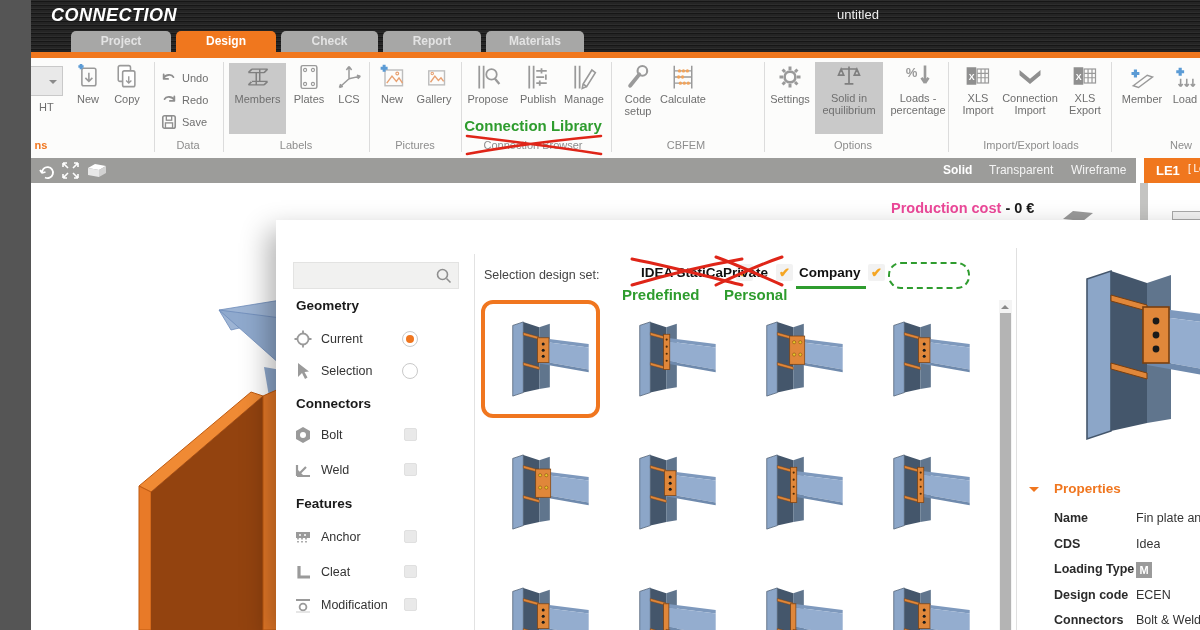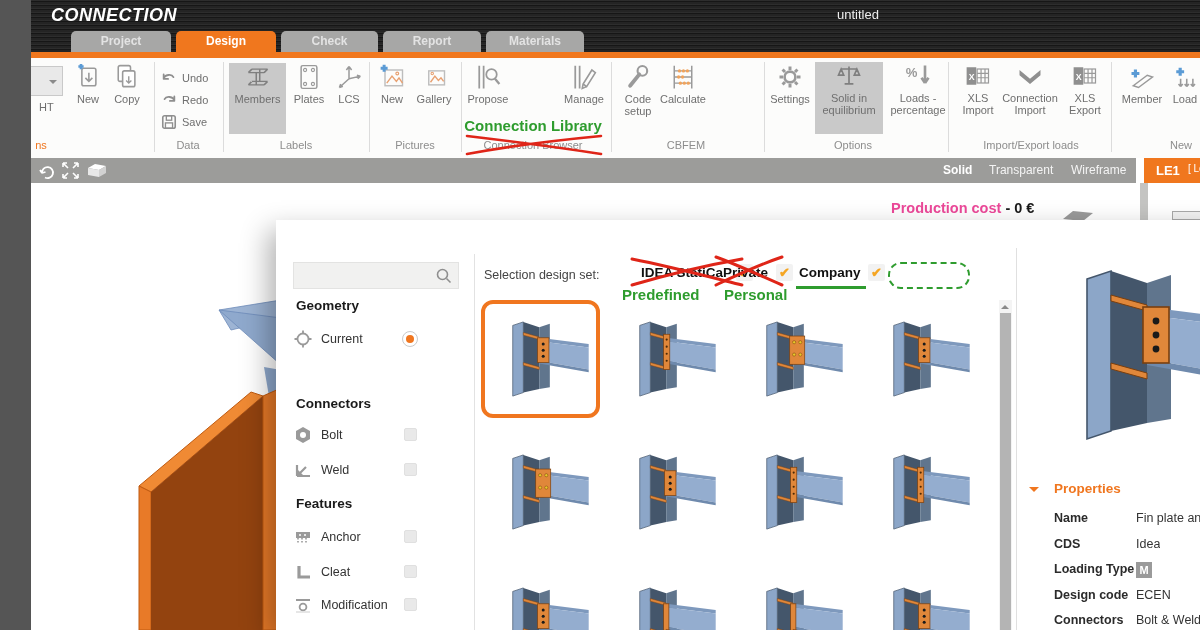--- a/index.html
+++ b/index.html
@@ -14,21 +14,21 @@
   .wintitle{position:absolute;left:806px;top:7px;color:#eee;font-size:13px;}
   .orange-strip{position:absolute;left:0;bottom:0;width:100%;height:6px;background:#f0771e;}
   .tab{position:absolute;bottom:6px;height:21px;border-radius:5px 5px 0 0;background:#a7a7a6;
        color:#e3e3e3;font-size:12px;font-weight:bold;text-align:center;line-height:21px;cursor:default;}
   .tab.active{background:#f0771e;color:#fff;}
 
   
   .ribbon{position:absolute;left:0;top:58px;width:1200px;height:100px;background:#fcfcfb;color:#6f6f6f;}
   .rsep{position:absolute;top:4px;height:90px;width:1px;background:#dcdcdc;}
   .rgl{position:absolute;top:81px;font-size:11px;color:#8d8d8d;text-align:center;}
-  .rgl.cut{color:#f0761f;font-weight:normal;}
+  .rgl.cut{color:#f0761f;font-weight:bold;}
   .rbtn{position:absolute;top:5px;height:71px;display:flex;flex-direction:column;align-items:center;
         font-size:11px;color:#6f6f6f;text-align:center;}
   .rbtn .rlab{margin-top:2px;line-height:12px;}
   .pressed{background:#c9c9c9;}
   .rsmrow{position:absolute;left:130px;display:flex;align-items:center;gap:5px;font-size:11px;color:#6f6f6f;}
   .i28{width:28px;height:28px;}
   .i16{width:16px;height:16px;}
   .grn-note{position:absolute;top:59px;left:432px;width:140px;text-align:center;color:#2e9c2e;
             font-size:15px;font-weight:bold;}
   .xcross{position:absolute;pointer-events:none;}
@@ -267,20 +267,30 @@
     <div class="rbtn" style="left:432px;width:50px">
       <svg class="i28" viewBox="0 0 32 32">
         <g stroke="#9a9a9a" fill="none" stroke-width="2">
             <path d="M6,3 v26 M11,3 v26"></path>
           </g>
         <circle cx="20" cy="13" r="6" fill="none" stroke="#9a9a9a" stroke-width="2"></circle>
         <path d="M24,18 l5,6" stroke="#9a9a9a" stroke-width="2.6"></path>
       </svg>
       <div class="rlab">Propose</div>
     </div>
+    <div class="rbtn" style="left:484px;width:46px">
+      <svg class="i28" viewBox="0 0 32 32">
+        <g stroke="#9a9a9a" fill="none" stroke-width="2">
+          <path d="M6,3 v26 M11,3 v26"></path>
+          <path d="M14,9 h12 M14,16 h9 M14,23 h12"></path>
+          <path d="M20,6 v6 M25,13 v6 M18,20 v6"></path>
+        </g>
+      </svg>
+      <div class="rlab">Publish</div>
+    </div>
     <div class="rbtn" style="left:530px;width:46px">
       <svg class="i28" viewBox="0 0 32 32">
         <g stroke="#9a9a9a" fill="none" stroke-width="2">
             <path d="M6,3 v26 M11,3 v26"></path>
           </g>
         <path d="M15,24 L25,8 L29,11 L19,27 Z M15,24 l-1,5 5,-2" fill="none" stroke="#9a9a9a" stroke-width="1.8"></path>
       </svg>
       <div class="rlab">Manage</div>
     </div>
     <div class="grn-note">Connection Library</div>
@@ -461,20 +471,27 @@
 
     <div class="fhead" style="top:78px">Geometry</div>
     <div class="frow" style="top:110px">
       <svg class="ficon" width="18" height="18">
         <circle cx="9" cy="9" r="5.5" fill="none" stroke="#9a9a9a" stroke-width="1.8"></circle>
         <path d="M9,0.5 v3.5 M9,14 v3.5 M0.5,9 h3.5 M14,9 h3.5" stroke="#9a9a9a" stroke-width="1.8"></path>
       </svg>
       <span class="flab">Current</span>
       <span class="radio on"></span>
     </div>
+    <div class="frow" style="top:142px">
+      <svg class="ficon" width="18" height="18">
+        <polygon points="4,1 4,15 8,11 11,17 13.5,15.5 10.5,10 15,9.5" fill="#9a9a9a"></polygon>
+      </svg>
+      <span class="flab">Selection</span>
+      <span class="radio"></span>
+    </div>
 
     <div class="fhead" style="top:176px">Connectors</div>
     <div class="frow" style="top:206px">
       <svg class="ficon" width="18" height="18">
         <polygon points="9,1 16,5 16,13 9,17 2,13 2,5" fill="#9a9a9a"></polygon>
         <circle cx="9" cy="9" r="3" fill="#fff"></circle>
       </svg>
       <span class="flab">Bolt</span>
       <span class="checkbox"></span>
     </div>

